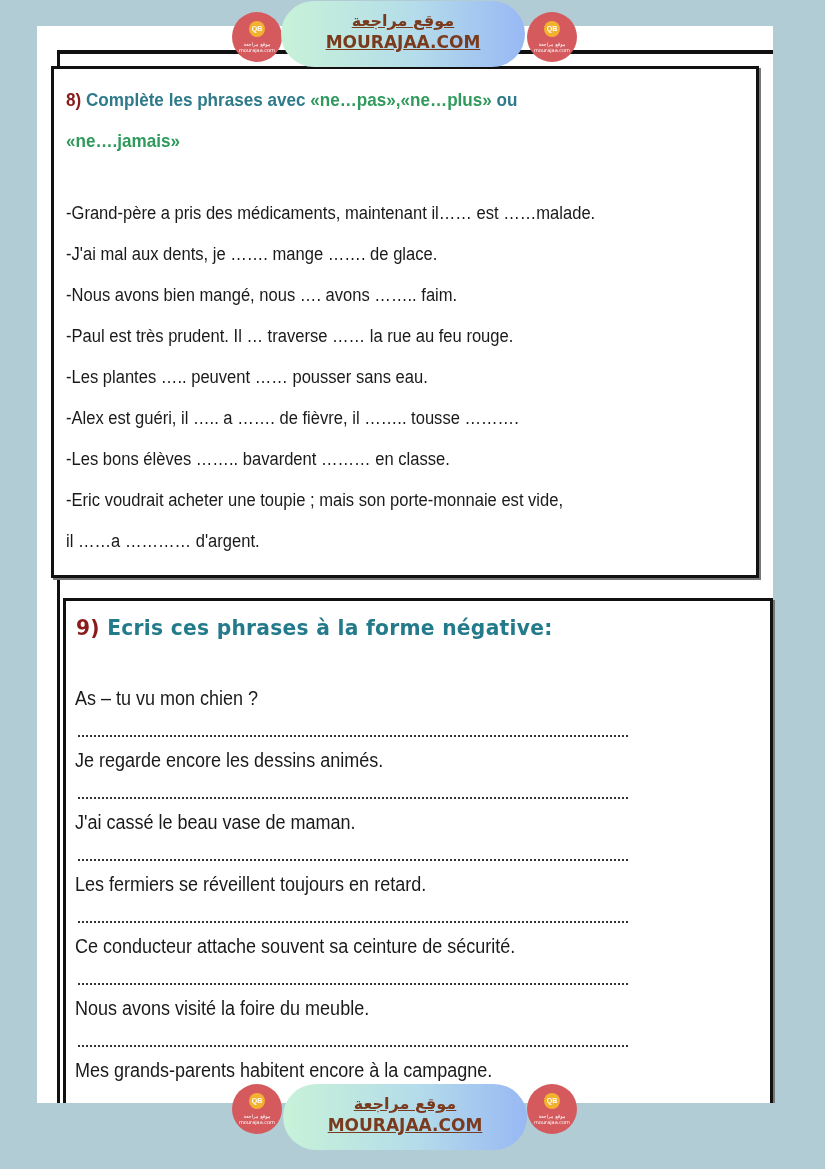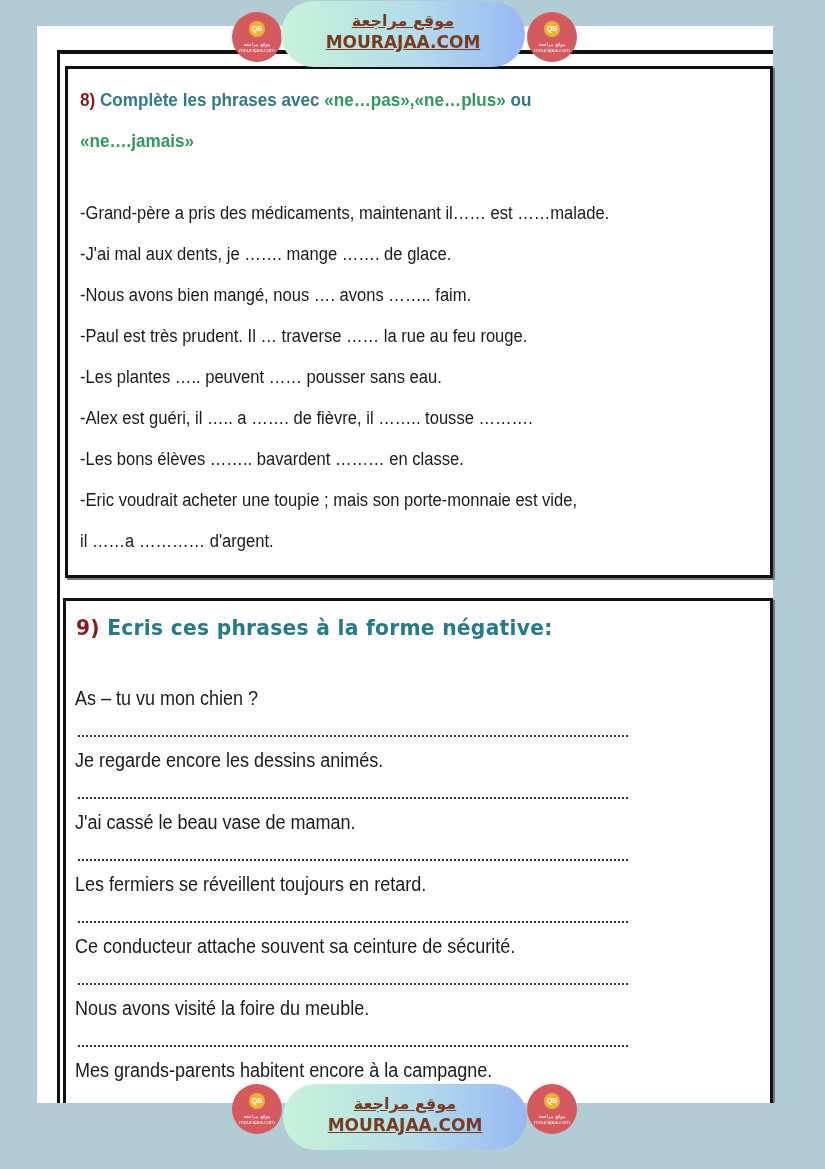--- a/index.html
+++ b/index.html
@@ -15,21 +15,21 @@
     .outer-top-line {
       position:absolute; left:57px; top:50px; width:716px; height:4px; background:#111;
     }
     .outer-left-line {
       position:absolute; left:57px; top:50px; width:3px; height:1053px; background:#111;
     }
     .box {
       position:absolute; background:#fff; border:3px solid #111;
       box-shadow: 2px 2px 0 #777;
     }
-    .box8 { left:65px; top:66px; width:702px; height:506px; }
+    .box8 { left:51px; top:66px; width:702px; height:506px; }
     .box9 { left:63px; top:598px; width:704px; height:520px; border-bottom:none; }
     .title8 {
       position:absolute; left:12px; top:10px;
       font-size:19px; font-weight:bold; color:#2e7a8a; line-height:41px;
       transform:scaleX(0.9); transform-origin:left;
       width:640px;
     }
     .title8 .num { color:#8b1a1a; }
     .title8 .q { color:#2f9a5c; }
     .title9 {

